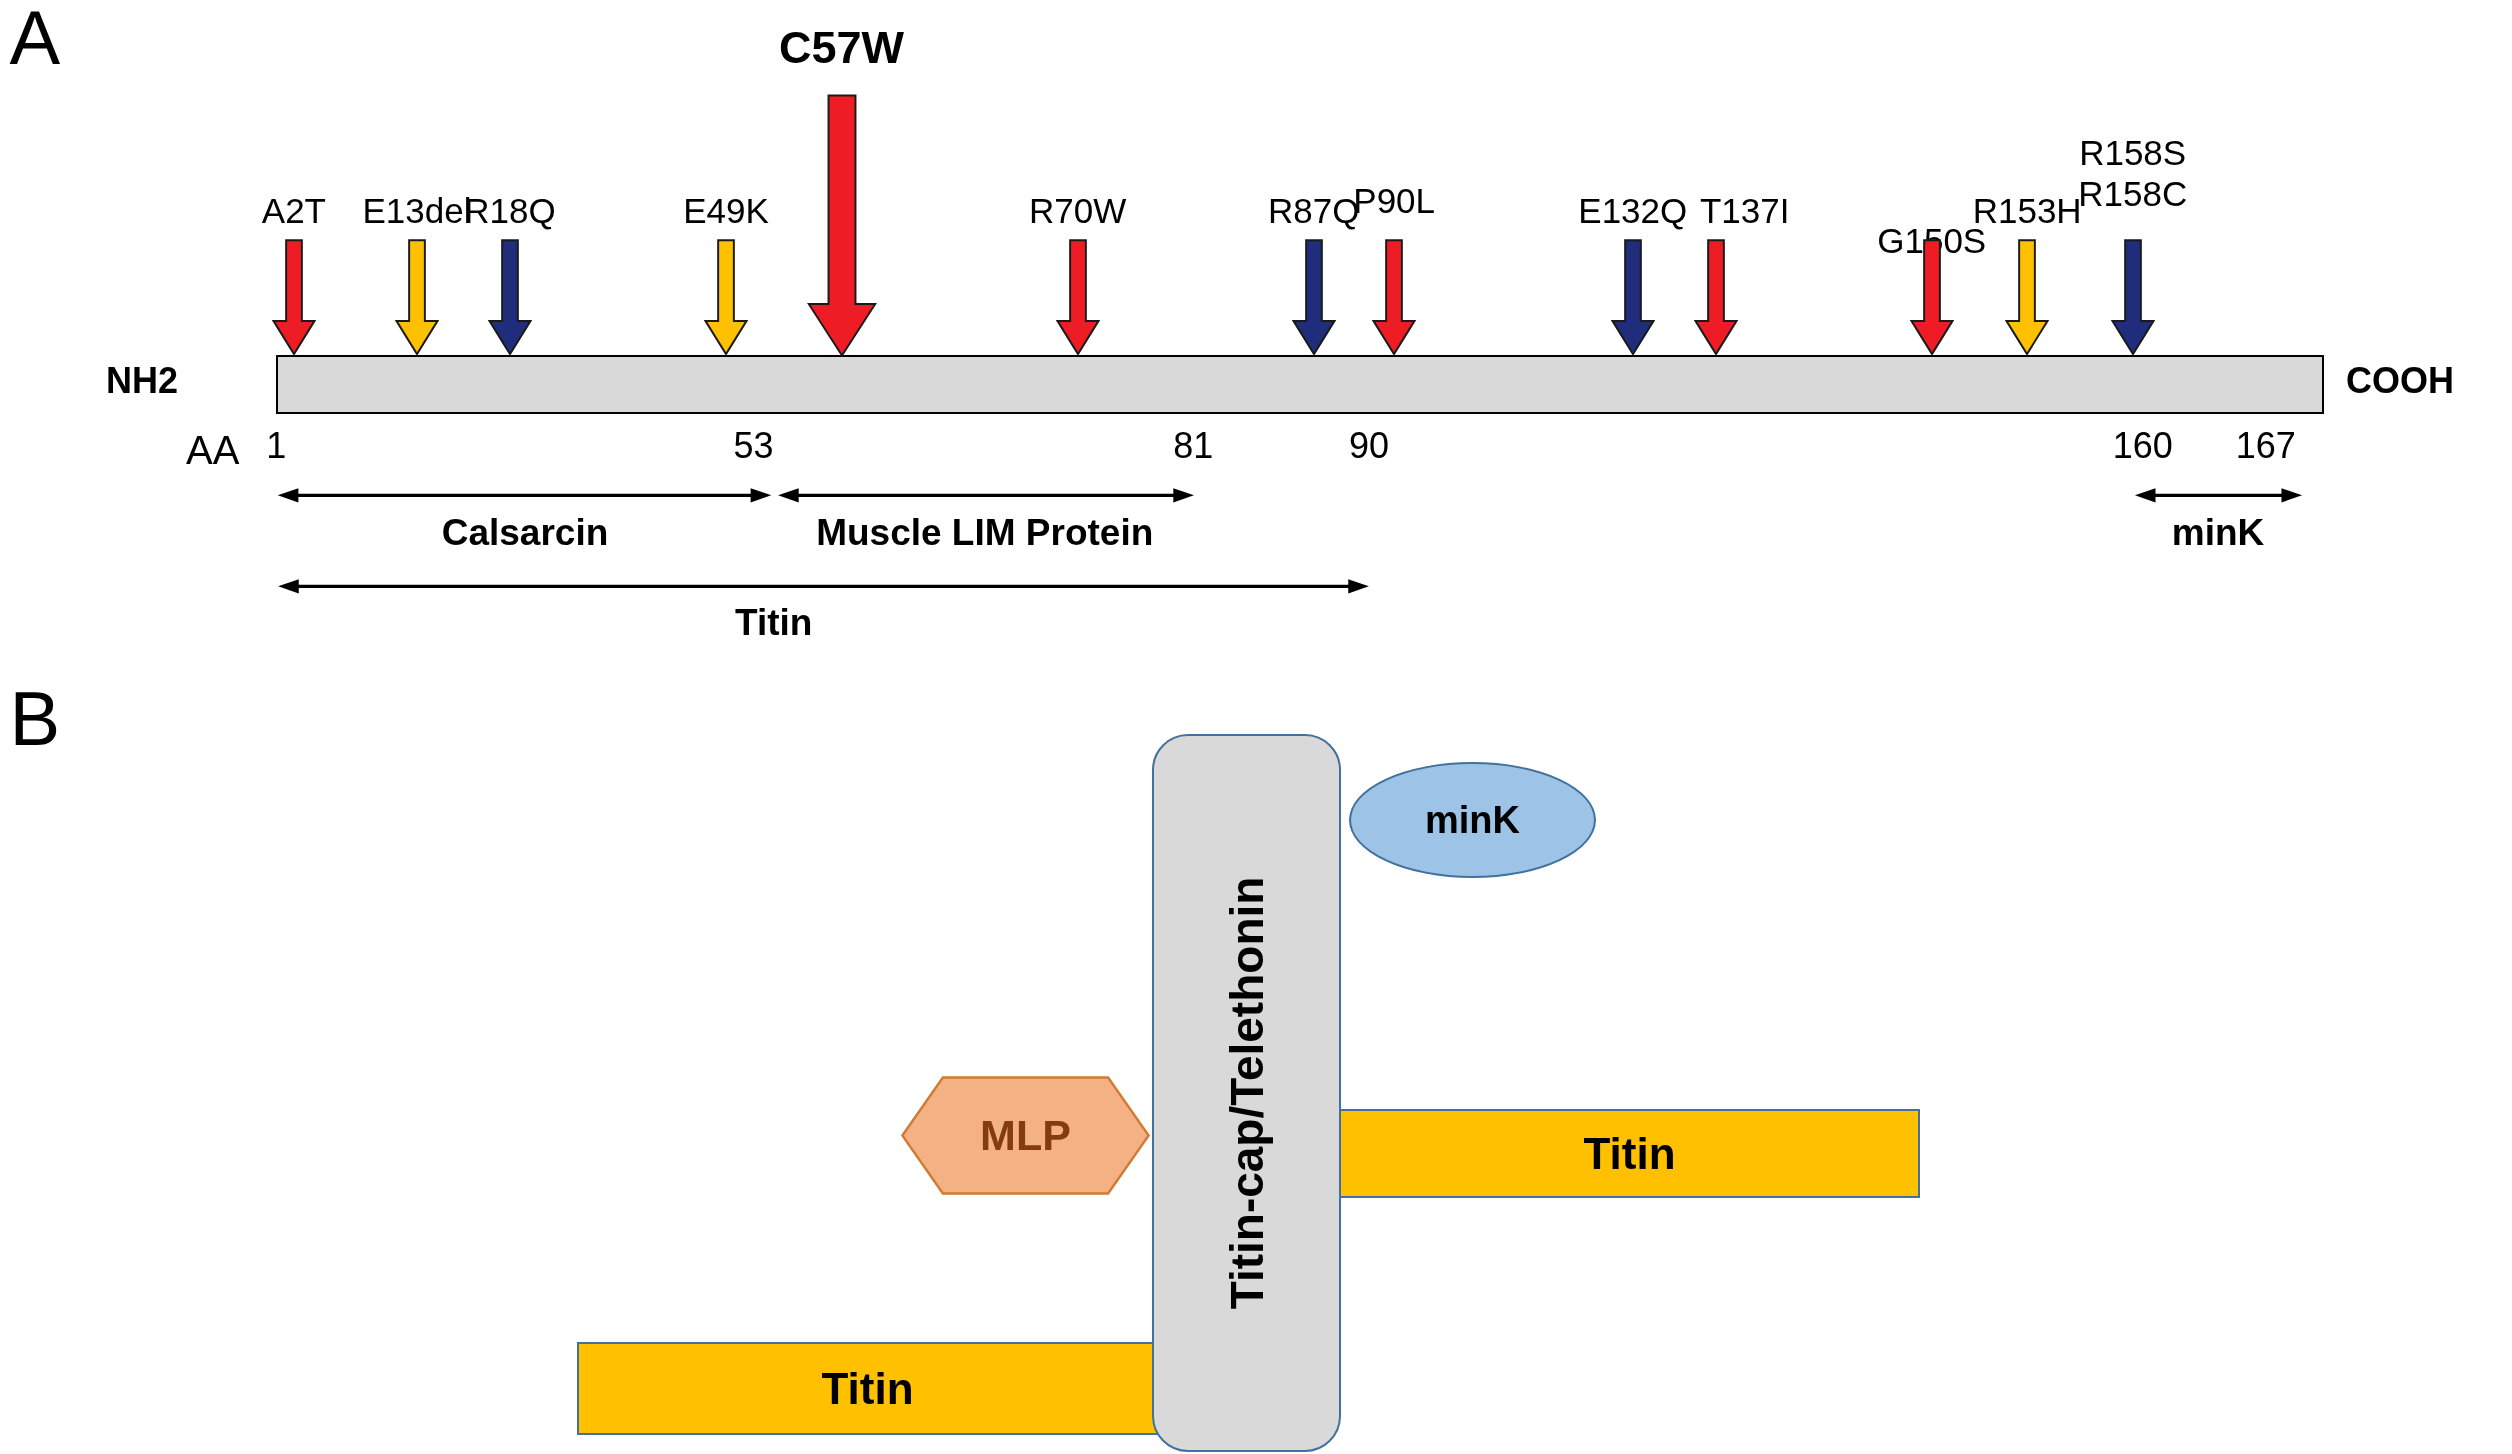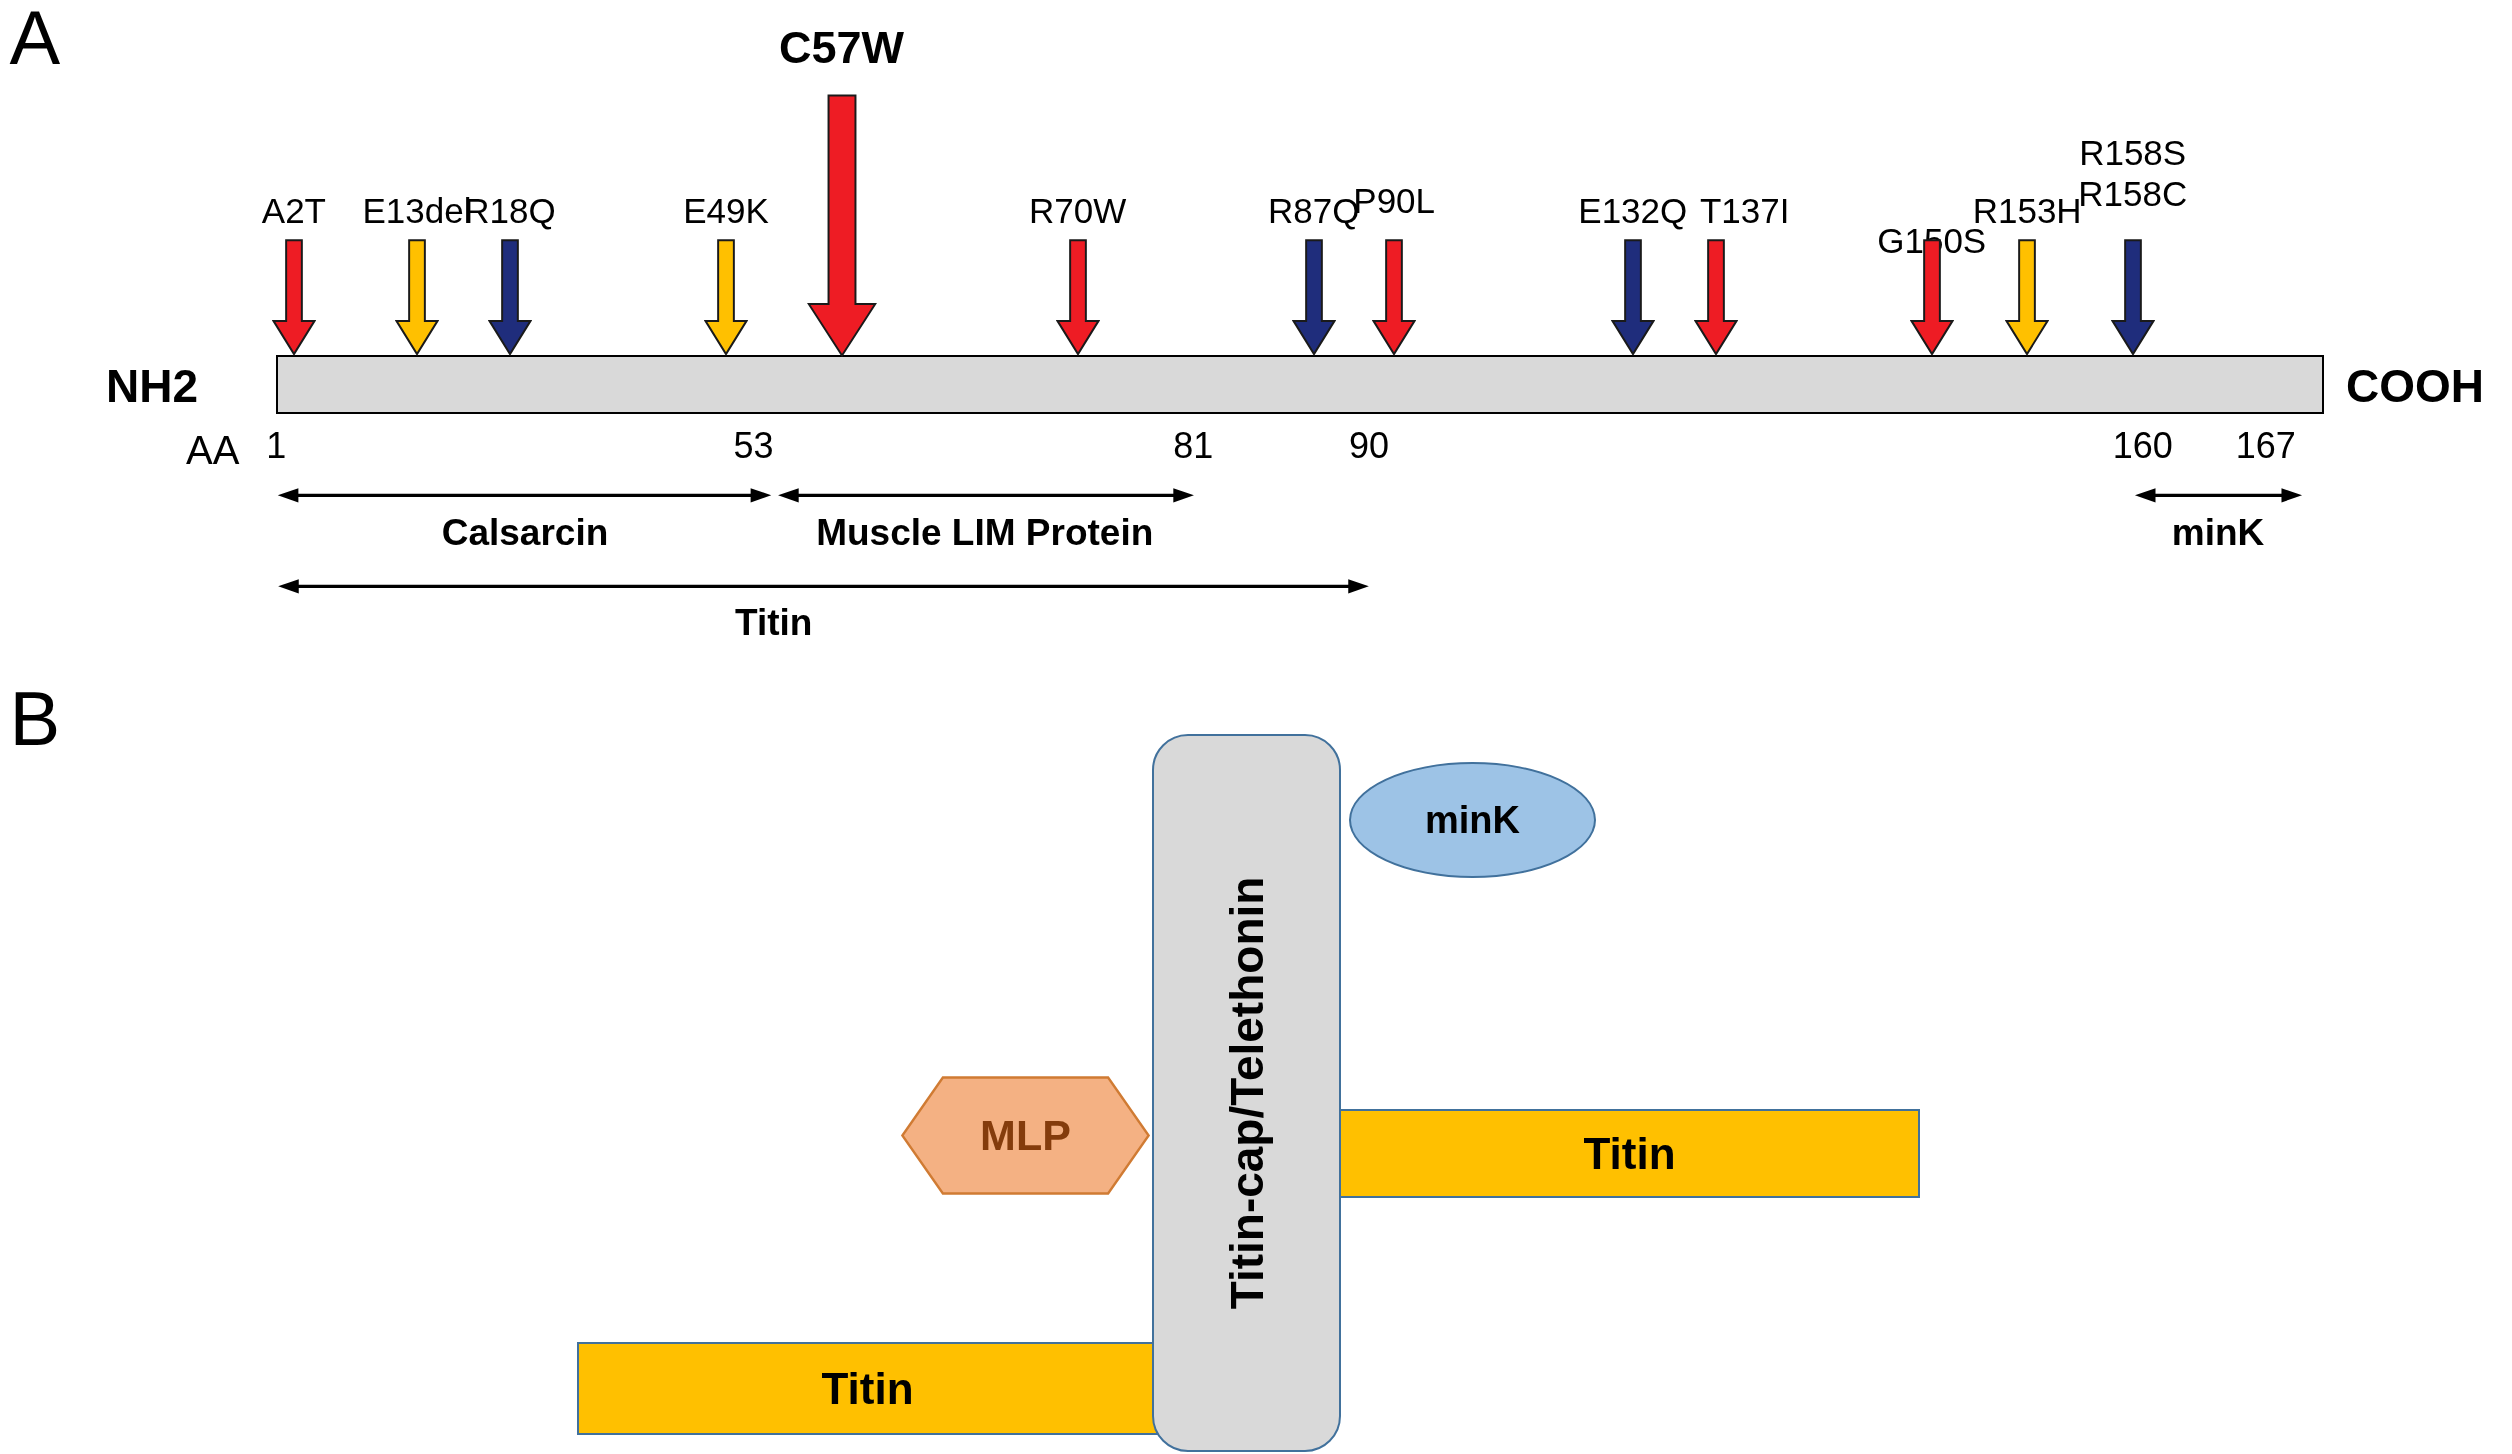--- a/index.html
+++ b/index.html
@@ -2,21 +2,21 @@
 <html style="font-size:12.7px"><head>
 <meta charset="utf-8">
 <style>
   html,body{margin:0;padding:0;background:#ffffff;}
   #canvas{
     position:relative;width:2512px;height:1455px;background:#ffffff;
     font-family:"Liberation Sans",sans-serif;overflow:hidden;color:#000;
   }
   .abs{position:absolute;}
   .panel-letter{font-size:76px;font-weight:400;line-height:1;}
-  .terminus{font-size:46px;font-weight:700;line-height:1;}
+  .terminus{font-size:36px;font-weight:700;line-height:1;}
   #protein-bar{left:11.0%;top:355px;width:81.5%;height:59px;border:2.4px solid #000;box-sizing:border-box;}
   .axis-label{font-size:40px;line-height:1;}
   .tick{top:428px;font-size:36px;line-height:1;transform:translateX(-50%);white-space:nowrap;}
   .mut-label{font-size:35px;line-height:1.18;transform:translateX(-50%);text-align:center;white-space:pre-line;}
   .mut-label.large{font-size:45px;font-weight:700;}
   .mut-arrow{transform:translateX(-50%);}
   .domain-label{font-size:37px;font-weight:700;line-height:1;transform:translateX(-50%);white-space:nowrap;}
   .domain-arrow{}
   
   .shape-rect{display:flex;align-items:center;justify-content:center;border:2.4px solid #41719c;box-sizing:border-box;}

